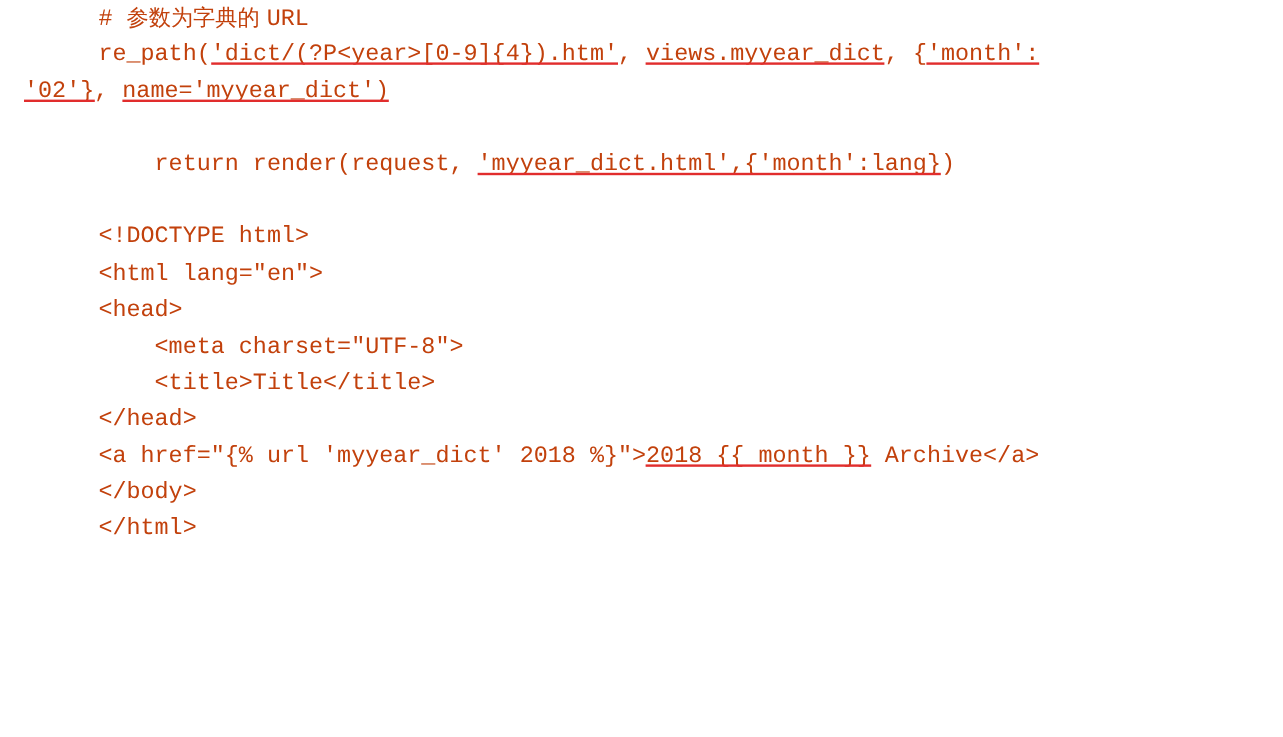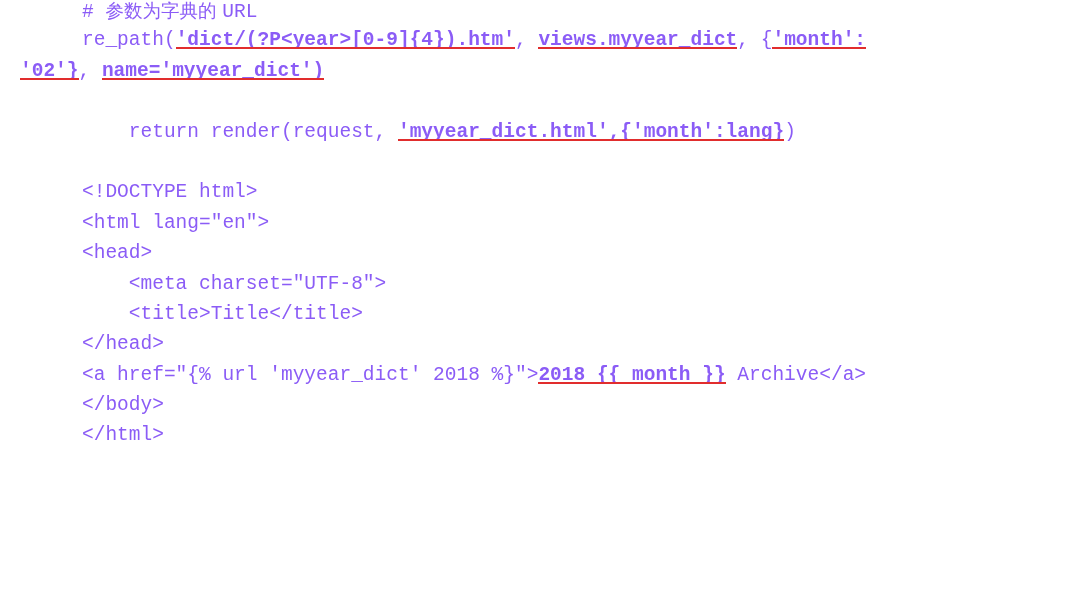--- a/index.html
+++ b/index.html
@@ -22,38 +22,37 @@
     box-sizing: border-box;
   }
   .code-block {
     position: absolute;
     left: 0;
     top: 0;
     width: 1069px;
   }
   .code-line {
     height: 30.4px;
-    line-height: 21px;
+    line-height: 31px;
     white-space: pre;
     font-family: "Liberation Mono", "DejaVu Sans Mono", monospace;
     font-size: 19.5px;
     letter-spacing: 0px;
-    color: #8b5cf6;
+    color: #c2410c;
     padding-left: 20px;
     box-sizing: border-box;
   }
   
   .cjk {
     font-family: "DejaVu Sans", "Liberation Sans", sans-serif;
     font-size: 18.5px;
   }
   .ul {
     position: relative;
     text-decoration: none;
-    font-weight: bold;
   }
   .ul::after {
     content: "";
     position: absolute;
     left: 0;
     right: 0;
     bottom: 2px;
     height: 2px;
     background: #e12d2d;
   }

